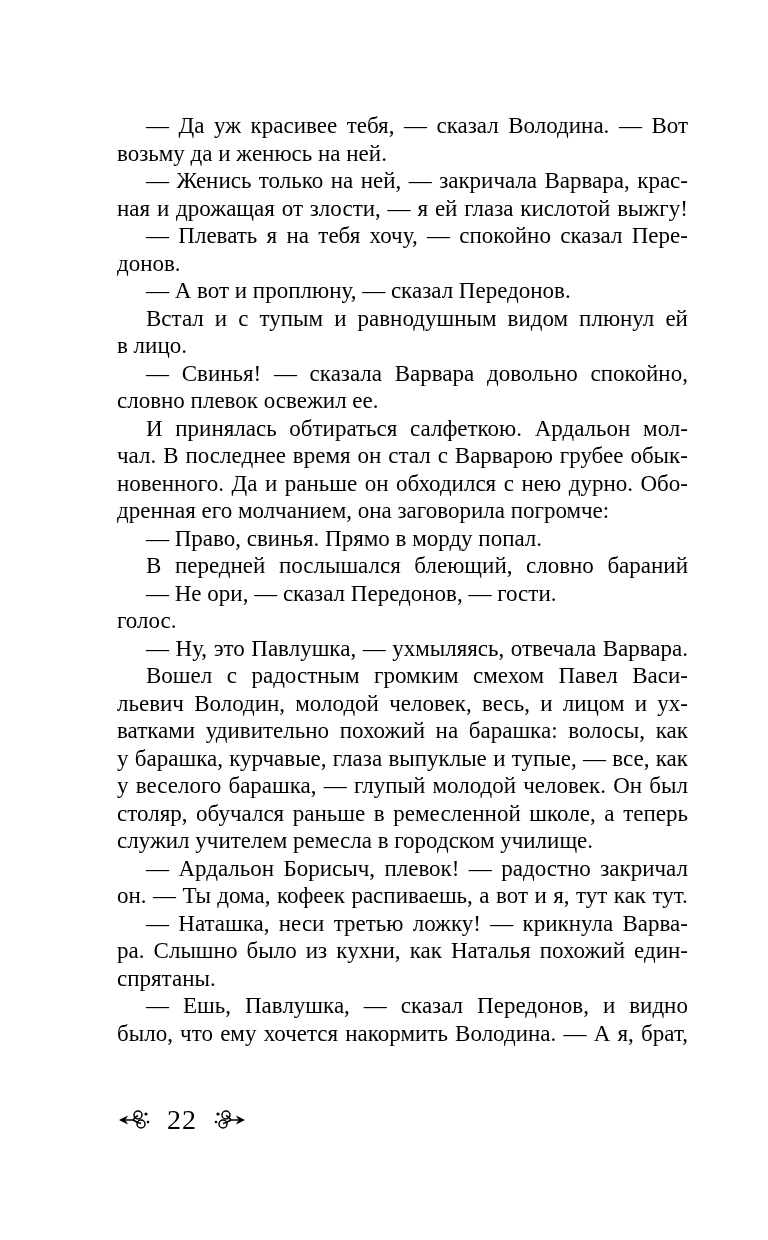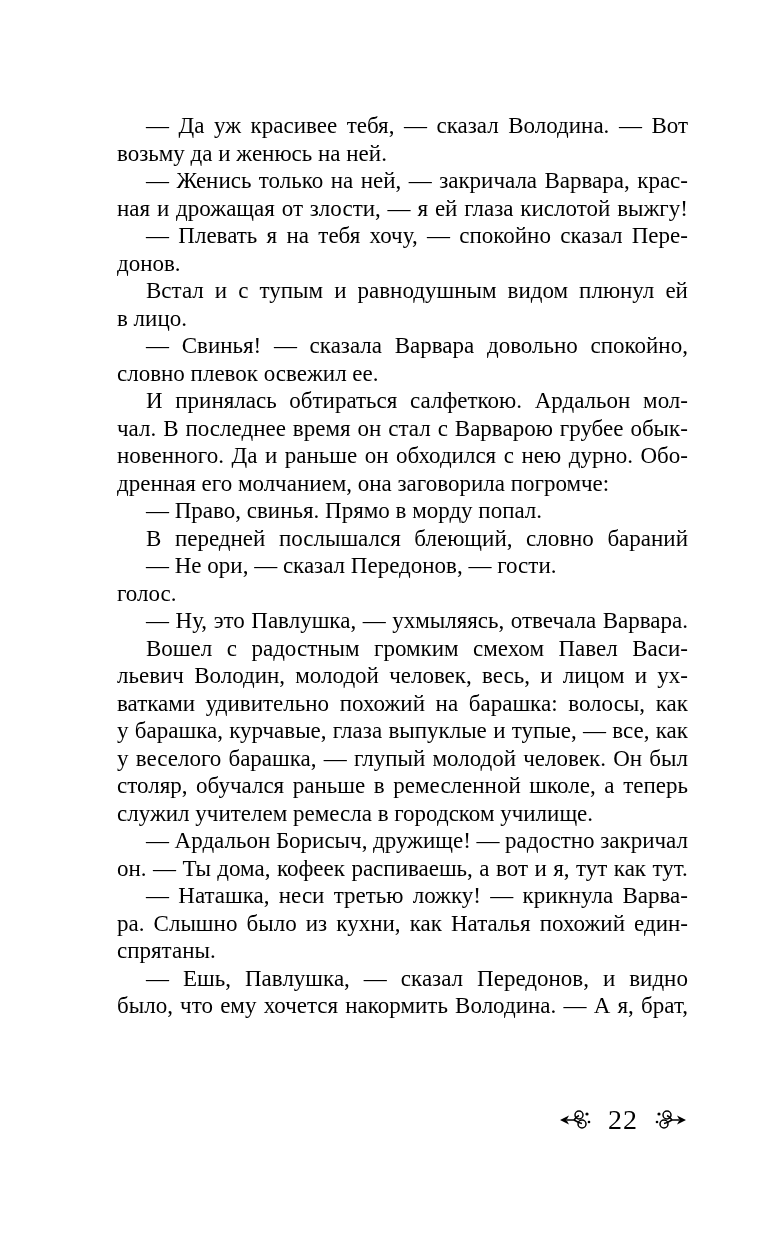--- a/index.html
+++ b/index.html
@@ -41,21 +41,21 @@
   .line.indent {
     padding-left: 29px;
   }
   .footer {
     position: absolute;
     left: 117px;
     top: 1106px;
     width: 571px;
     display: flex;
     align-items: center;
-    justify-content: flex-end;
+    justify-content: flex-start;
     gap: 16px;
   }
   .page-num {
     font-size: 28px;
     line-height: 28px;
     letter-spacing: 1px;
   }
   .fleuron {
     display: block;
     width: 34px;
@@ -114,20 +114,21 @@
         <span>я</span>
         <span>на</span>
         <span>тебя</span>
         <span>хочу,</span>
         <span>—</span>
         <span>спокойно</span>
         <span>сказал</span>
         <span>Пере-</span>
       </div>
       <div class="line">донов.</div>
+      <div class="line indent">— А вот и проплюну, — сказал Передонов.</div>
       <div class="line just indent">
         <span>Встал</span>
         <span>и</span>
         <span>с</span>
         <span>тупым</span>
         <span>и</span>
         <span>равнодушным</span>
         <span>видом</span>
         <span>плюнул</span>
         <span>ей</span>
@@ -257,21 +258,21 @@
         <span>ремесленной</span>
         <span>школе,</span>
         <span>а</span>
         <span>теперь</span>
       </div>
       <div class="line">служил учителем ремесла в городском училище.</div>
       <div class="line just indent">
         <span>—</span>
         <span>Ардальон</span>
         <span>Борисыч,</span>
-        <span>дружище!</span>
+        <span>плевок!</span>
         <span>—</span>
         <span>радостно</span>
         <span>закричал</span>
       </div>
       <div class="line just">
         <span>он.</span>
         <span>—</span>
         <span>Ты</span>
         <span>дома,</span>
         <span>кофеек</span>

